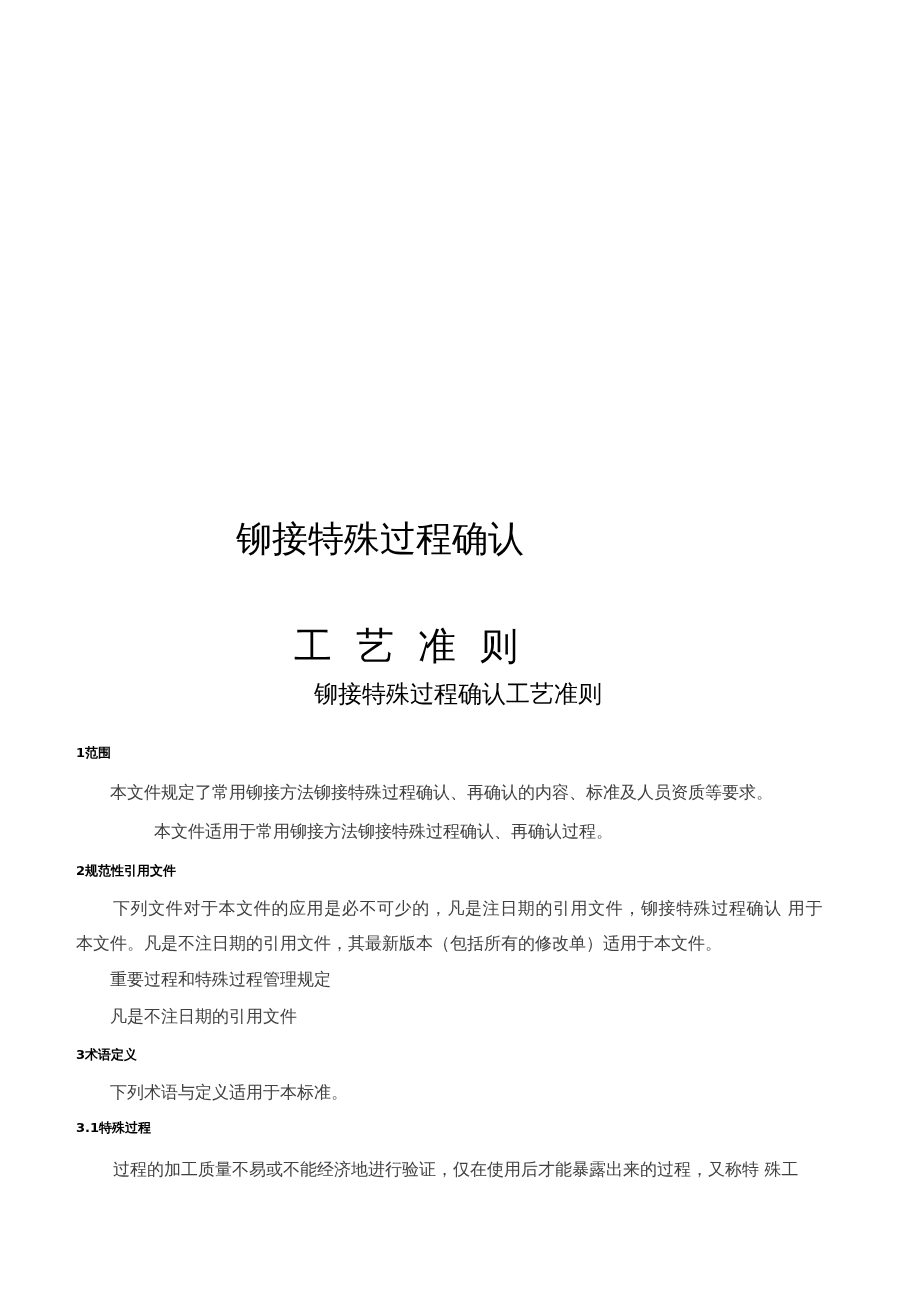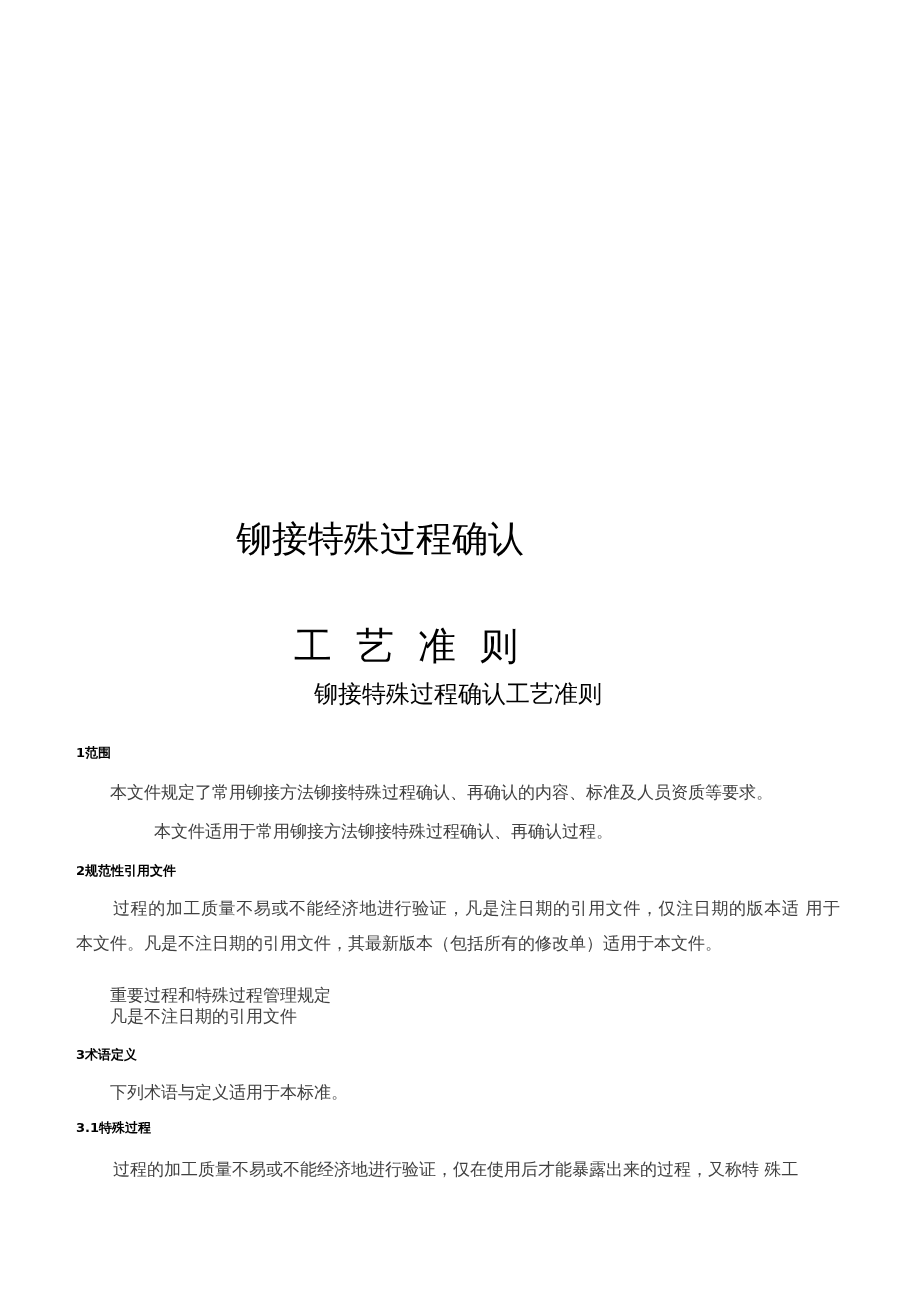--- a/index.html
+++ b/index.html
@@ -62,23 +62,23 @@
 
   <div class="abs title-main">铆接特殊过程确认</div>
   <div class="abs title-big">工艺准则</div>
   <div class="abs title-sub">铆接特殊过程确认工艺准则</div>
 
   <div class="abs heading" style="top:742px;">1范围</div>
   <div class="abs para indent" style="top:780px;">本文件规定了常用铆接方法铆接特殊过程确认、再确认的内容、标准及人员资质等要求。</div>
   <div class="abs para indent" style="top:819px;margin-left:44px;">本文件适用于常用铆接方法铆接特殊过程确认、再确认过程。</div>
 
   <div class="abs heading" style="top:860px;">2规范性引用文件</div>
-  <div class="abs para p-justify" style="top:896px; left:113px;">过程的加工质量不易或不能经济地进行验证，凡是注日期的引用文件，仅注日期的版本适 用于</div>
+  <div class="abs para p-justify" style="top:896px; left:113px;">下列文件对于本文件的应用是必不可少的，凡是注日期的引用文件，铆接特殊过程确认 用于</div>
   <div class="abs para noindent" style="top:931px;">本文件。凡是不注日期的引用文件，其最新版本（包括所有的修改单）适用于本文件。</div>
-  <div class="abs para indent" style="top:967px;margin-top:16px;">重要过程和特殊过程管理规定</div>
+  <div class="abs para indent" style="top:967px;">重要过程和特殊过程管理规定</div>
   <div class="abs para indent" style="top:1004px;">凡是不注日期的引用文件</div>
 
   <div class="abs heading" style="top:1044px;">3术语定义</div>
   <div class="abs para indent" style="top:1080px;text-align:center;">下列术语与定义适用于本标准。</div>
 
   <div class="abs heading" style="top:1117px;">3.1特殊过程</div>
   <div class="abs para" style="top:1157px; left:113px;">过程的加工质量不易或不能经济地进行验证，仅在使用后才能暴露出来的过程，又称特 殊工</div>
 
 </div>
 

